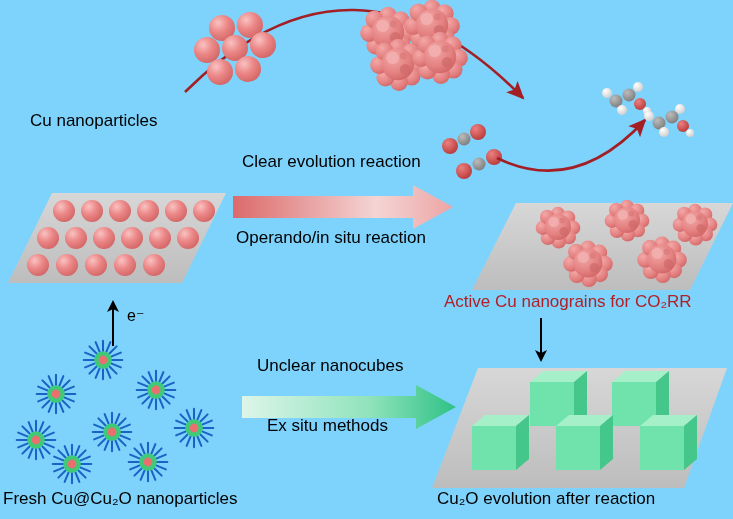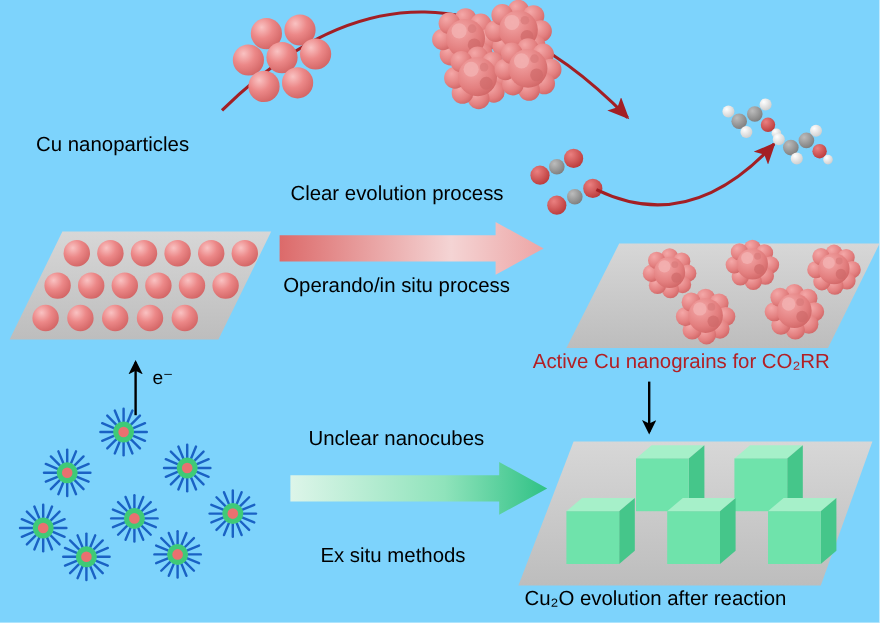--- a/index.html
+++ b/index.html
@@ -207,21 +207,22 @@
     <use href="#coreshell" transform="translate(133,367) scale(0.92)"></use>
     <use href="#coreshell" transform="translate(13,417) scale(0.92)"></use>
     <use href="#coreshell" transform="translate(89,409) scale(0.92)"></use>
     <use href="#coreshell" transform="translate(171,405) scale(0.92)"></use>
     <use href="#coreshell" transform="translate(49,441) scale(0.92)"></use>
     <use href="#coreshell" transform="translate(125,439) scale(0.92)"></use>
   </g>
 </svg>
 
 <div class="label" style="left:30px;top:111px">Cu nanoparticles</div>
-<div class="label" style="left:242px;top:152px">Clear evolution process</div>
-<div class="label" style="left:236px;top:228px">Operando/in situ process</div>
+<div class="label" style="left:242px;top:152px">Clear evolution reaction</div>
+<div class="label" style="left:236px;top:228px">Operando/in situ reaction</div>
 <div class="label red" style="left:444px;top:292px">Active Cu nanograins for CO₂RR</div>
 <div class="label small" style="left:127px;top:307px">e⁻</div>
 <div class="label" style="left:257px;top:356px">Unclear nanocubes</div>
-<div class="label" style="left:267px;top:453px">Ex situ methods</div>
+<div class="label" style="left:267px;top:416px">Ex situ methods</div>
+<div class="label" style="left:3px;top:489px">Fresh Cu@Cu₂O nanoparticles</div>
 <div class="label" style="left:437px;top:489px">Cu₂O evolution after reaction</div>
 
 </div>
 
 </body></html>

